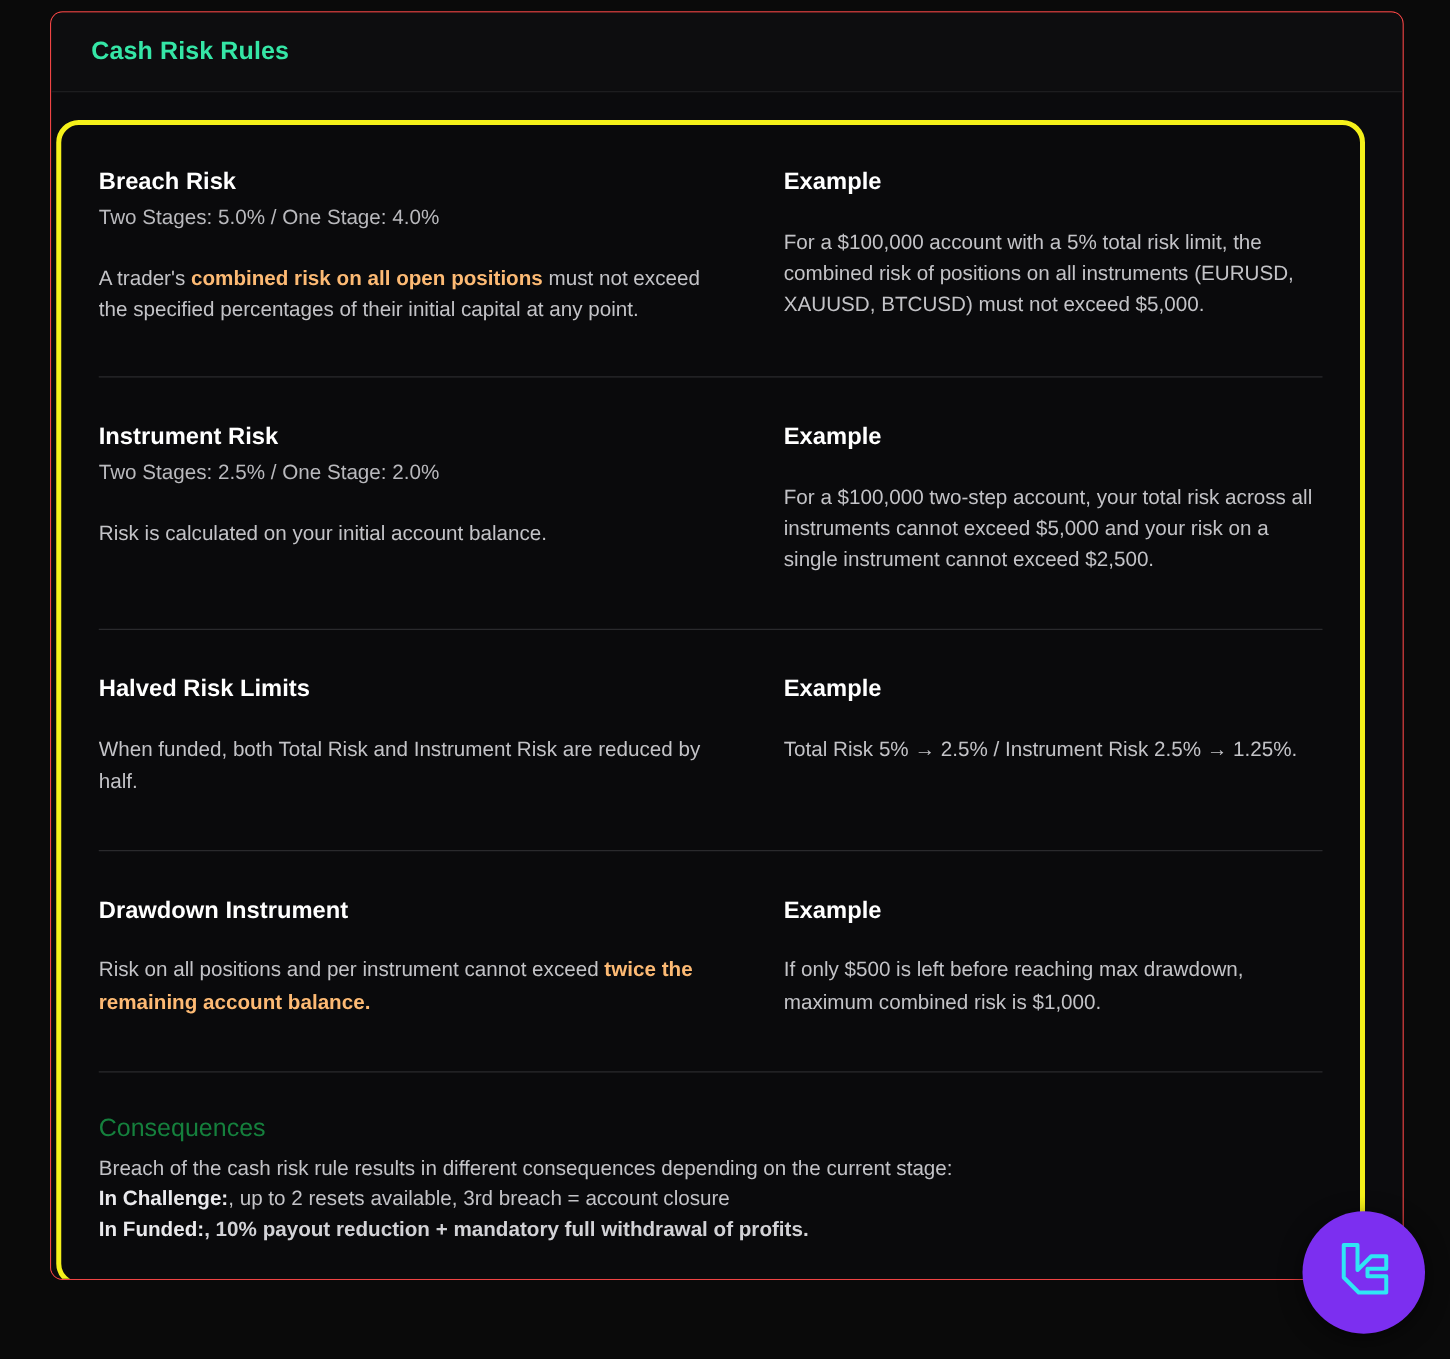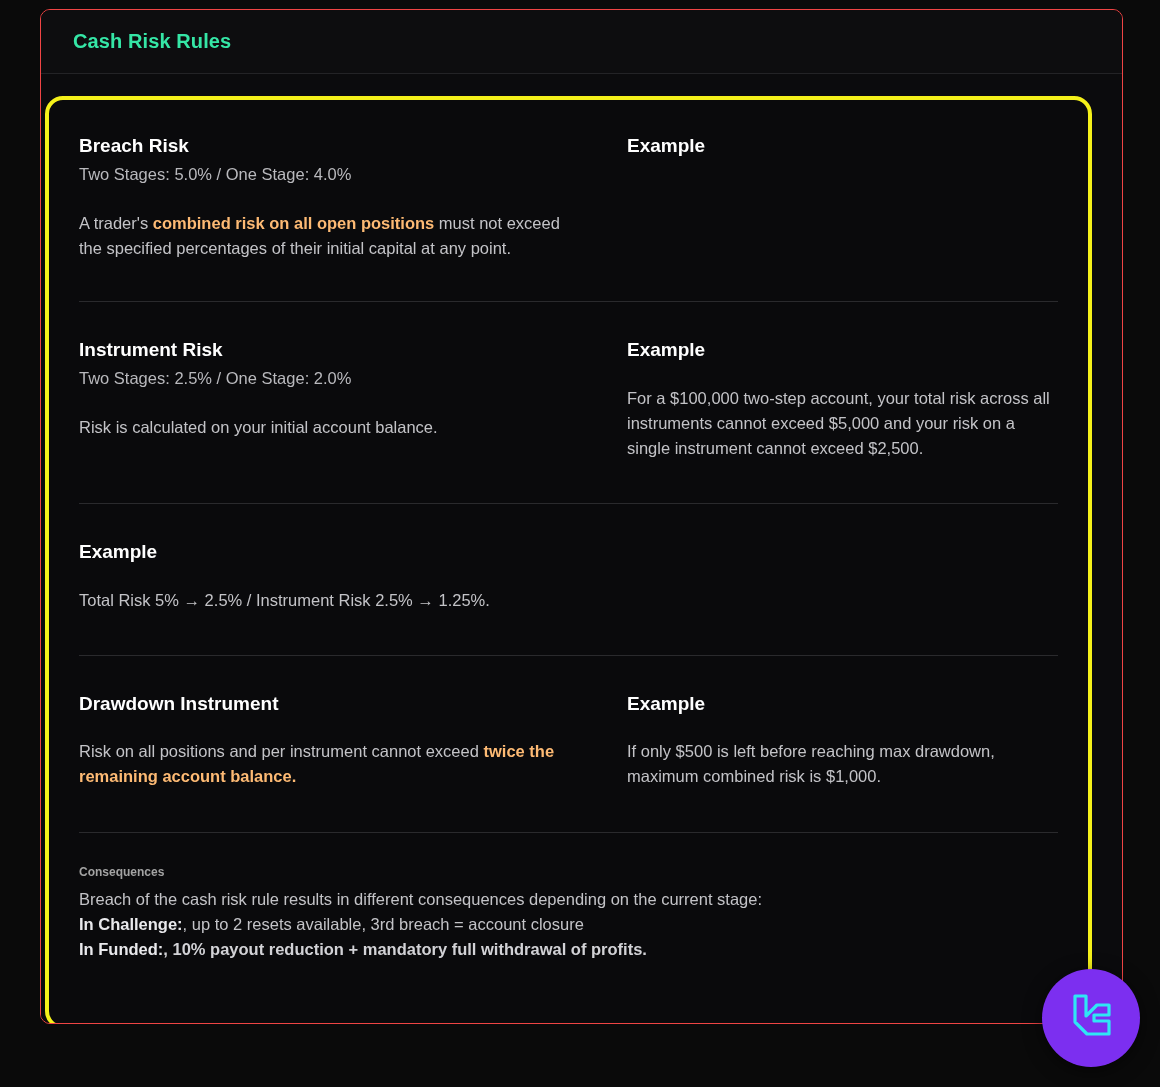--- a/index.html
+++ b/index.html
@@ -103,23 +103,23 @@
 
   .row-pad-a { padding-top: 12px; padding-bottom: 40px; }
   .row-pad-b { padding-top: 36px; padding-bottom: 42px; }
 
   
   .consequences {
     border-top: 1px solid #2a2a2d;
     padding-top: 32px;
   }
   .cons-title {
-    color: #a3a3a3;
-    font-size: 12px;
-    font-weight: bold;
+    color: #15803d;
+    font-size: 20px;
+    font-weight: normal;
     line-height: 1.3;
   }
   .cons-intro {
     color: #c3c3c7;
     font-size: 16.5px;
     line-height: 1.5;
     margin-top: 7px;
   }
   .cons-line {
     color: #c3c3c7;
@@ -163,36 +163,41 @@
       <div class="highlight-box">
 
         <div class="rule-row row-pad-a">
           <div class="col-left">
             <div class="rule-heading">Breach Risk</div>
             <div class="rule-stages">Two Stages: 5.0% / One Stage: 4.0%</div>
             <div class="rule-desc sp-top-med"><span>A trader's </span><b>combined risk on all open positions</b><span> must not exceed the specified percentages of their initial capital at any point.</span></div>
           </div>
           <div class="col-right">
             <div class="rule-heading">Example</div>
+            <div class="rule-desc sp-top-med">For a $100,000 account with a 5% total risk limit, the combined risk of positions on all instruments (EURUSD, XAUUSD, BTCUSD) must not exceed $5,000.</div>
           </div>
         </div>
 
         <div class="rule-row row-pad-b">
           <div class="col-left">
             <div class="rule-heading">Instrument Risk</div>
             <div class="rule-stages">Two Stages: 2.5% / One Stage: 2.0%</div>
             <div class="rule-desc sp-top-med"><span>Risk is calculated on your initial account balance.</span><b></b><span></span></div>
           </div>
           <div class="col-right">
             <div class="rule-heading">Example</div>
             <div class="rule-desc sp-top-med">For a $100,000 two-step account, your total risk across all instruments cannot exceed $5,000 and your risk on a single instrument cannot exceed $2,500.</div>
           </div>
         </div>
 
         <div class="rule-row row-pad-b">
+          <div class="col-left">
+            <div class="rule-heading">Halved Risk Limits</div>
+            <div class="rule-desc sp-top-med"><span>When funded, both Total Risk and Instrument Risk are reduced by half.</span><b></b><span></span></div>
+          </div>
           <div class="col-right">
             <div class="rule-heading">Example</div>
             <div class="rule-desc sp-top-med">Total Risk 5% → 2.5% / Instrument Risk 2.5% → 1.25%.</div>
           </div>
         </div>
 
         <div class="rule-row row-pad-b">
           <div class="col-left">
             <div class="rule-heading">Drawdown Instrument</div>
             <div class="rule-desc sp-top-med"><span>Risk on all positions and per instrument cannot exceed </span><b>twice the remaining account balance.</b><span></span></div>

